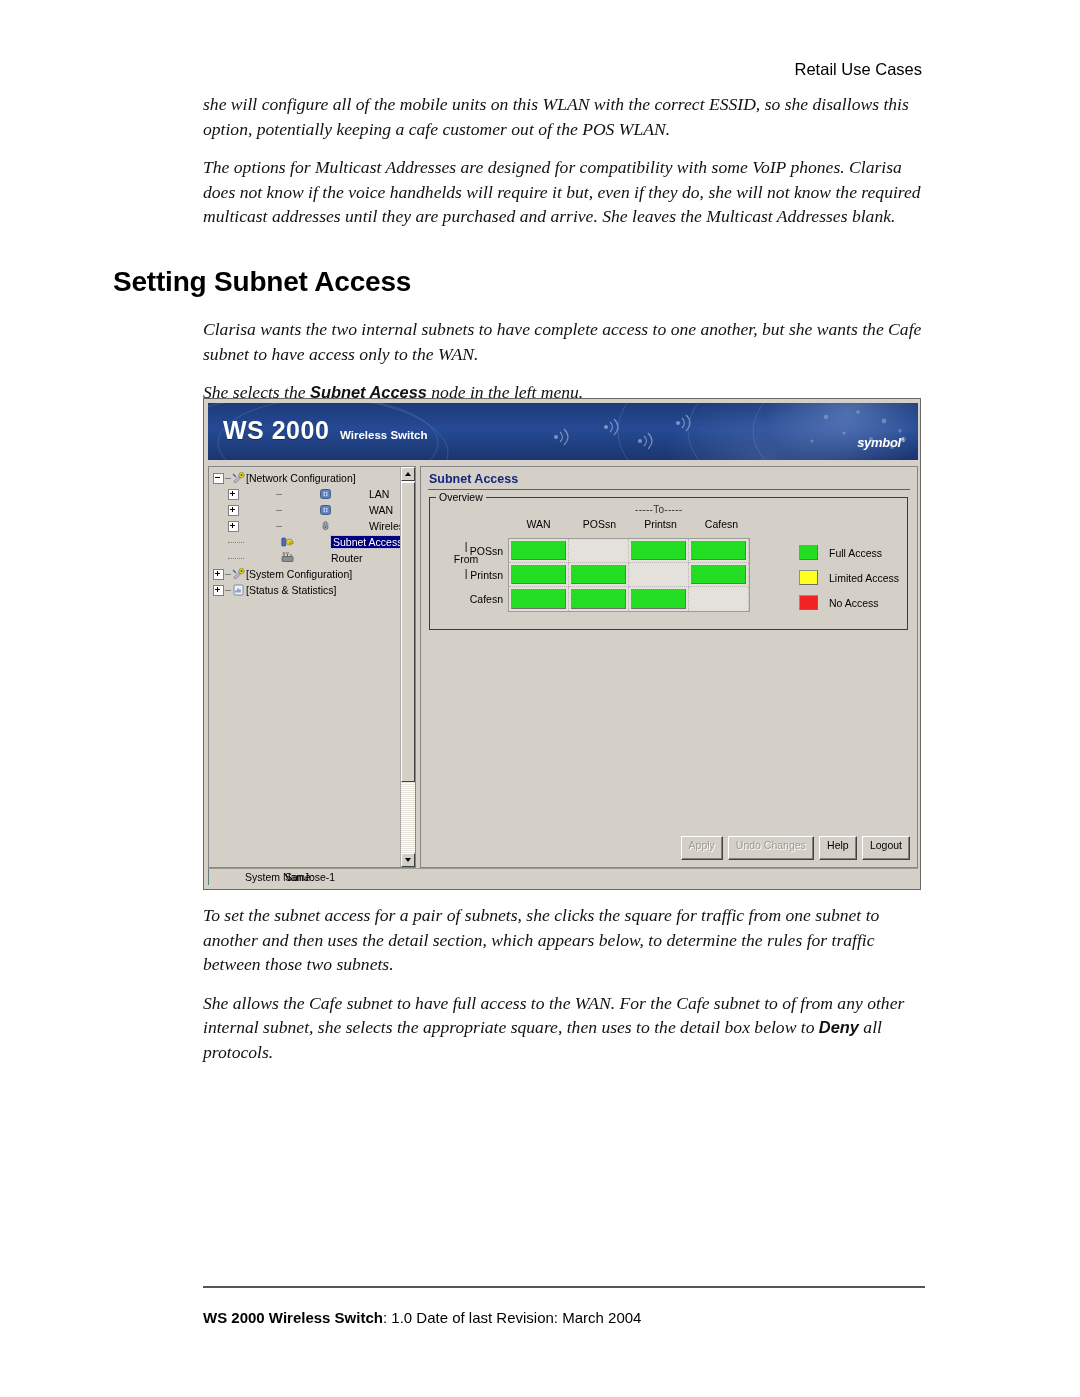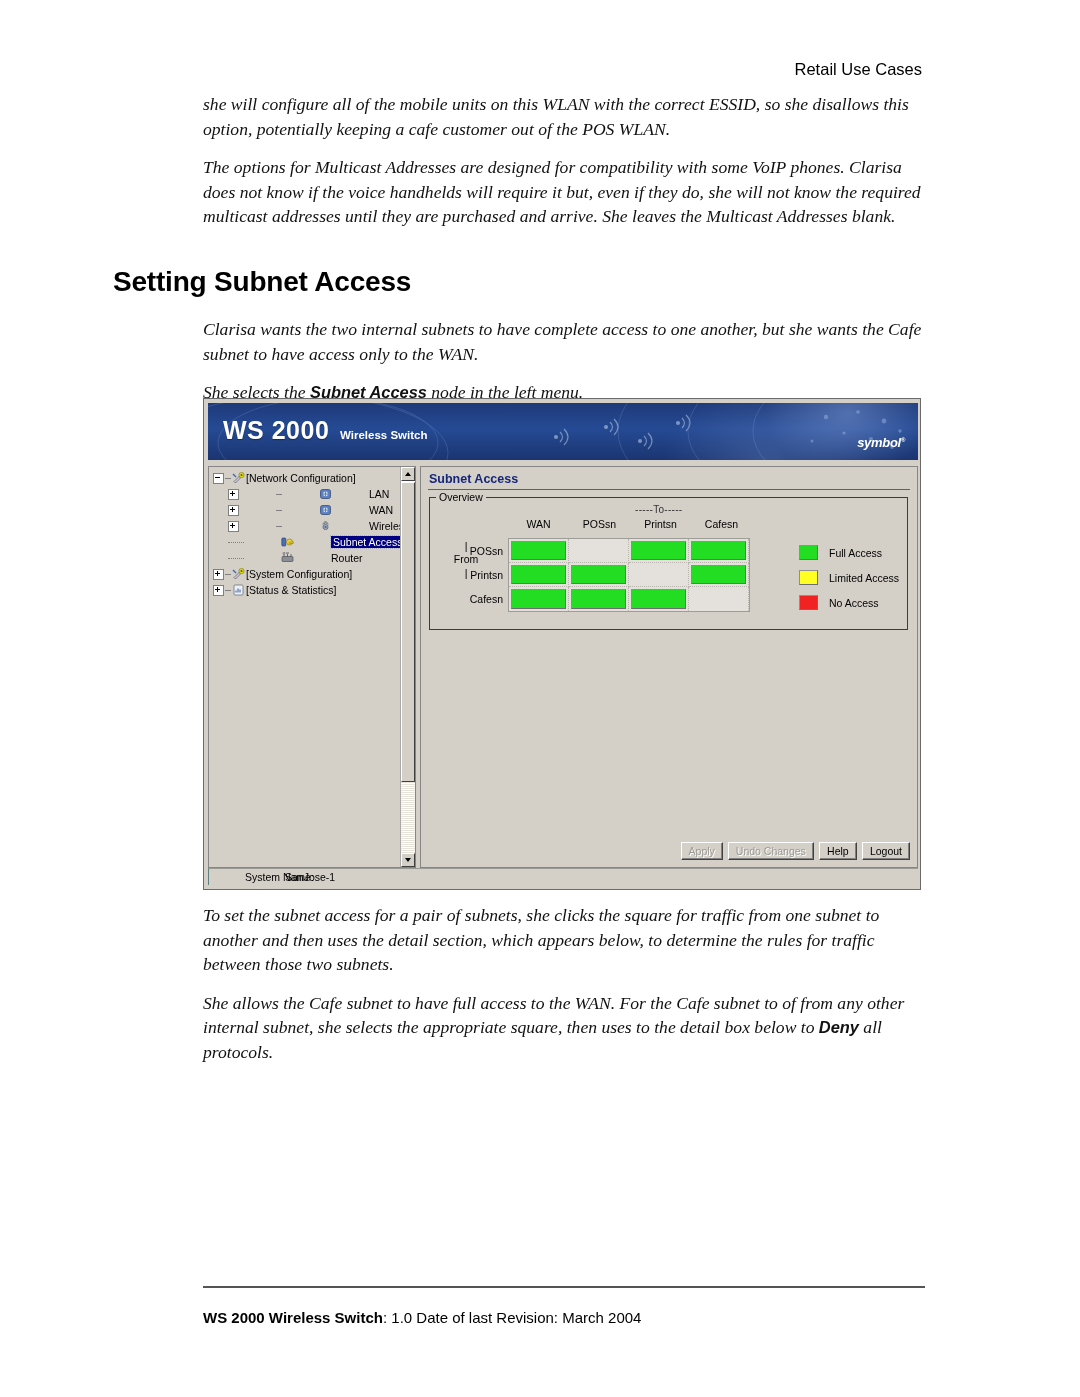--- a/index.html
+++ b/index.html
@@ -444,21 +444,21 @@
 
   
   .btn-bar {
     position: absolute;
     right: 7px; bottom: 7px;
     display: flex;
     gap: 5px;
   }
   .ebtn {
     min-width: 38px;
-    height: 18px;
+    height: 24px;
     line-height: 16px;
     padding: 0 7px;
     font-size: 10.5px;
     text-align: center;
     background: #d4d0c8;
     border-top: 1px solid #ffffff;
     border-left: 1px solid #ffffff;
     border-right: 1px solid #404040;
     border-bottom: 1px solid #404040;
     box-shadow: inset -1px -1px 0 #808080;

